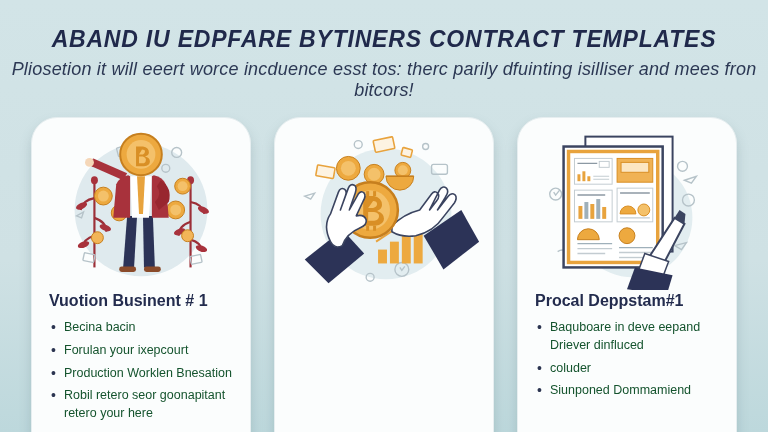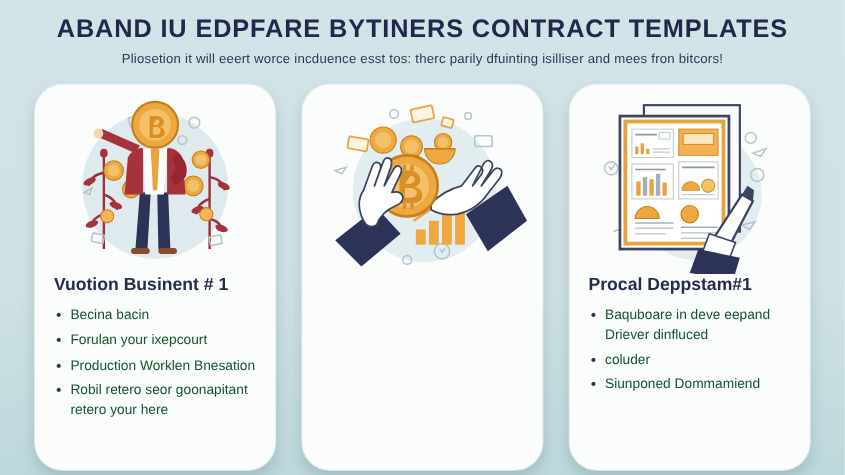--- a/index.html
+++ b/index.html
@@ -2,30 +2,30 @@
 <html><head>
 <meta charset="utf-8">
 <style>
   * { margin: 0; padding: 0; box-sizing: border-box; }
   html, body { width: 768px; height: 432px; overflow: hidden; }
   body {
     font-family: "Liberation Sans", sans-serif;
     background: linear-gradient(180deg, #d2e4e7 0%, #cfe1e4 60%, #bdd8dc 100%);
     color: #222b4d;
   }
-  .header { text-align: center; padding-top: 13px; }
+  .header { text-align: center; padding-top: 26px; font-style: italic; }
   .main-title {
     font-size: 23px;
     font-weight: 700;
     letter-spacing: 0.8px;
     color: #20294b;
   }
   .subtitle {
     margin-top: 6px;
-    font-size: 12px;
+    font-size: 18px;
     color: #2c3854;
     letter-spacing: 0.2px;
   }
   .cards {
     display: flex;
     justify-content: center;
     gap: 23px;
     margin-top: 16px;
   }
   .card {

